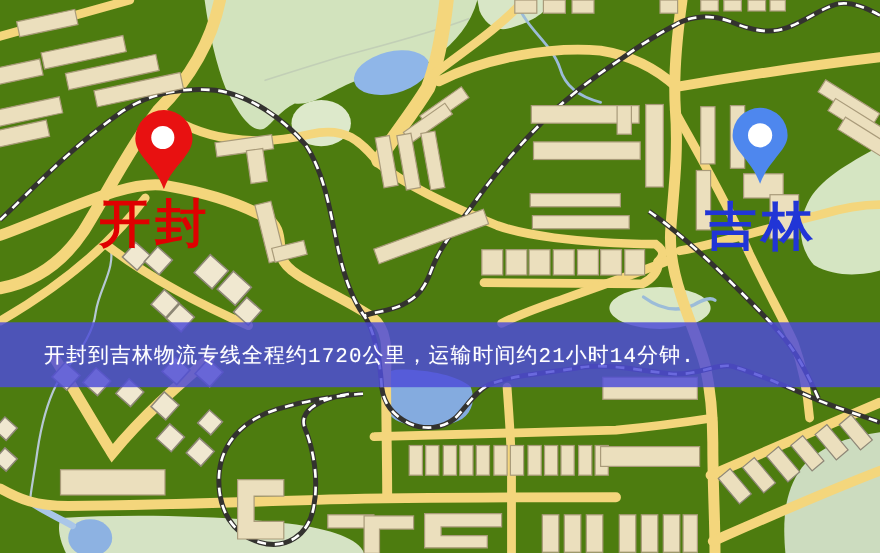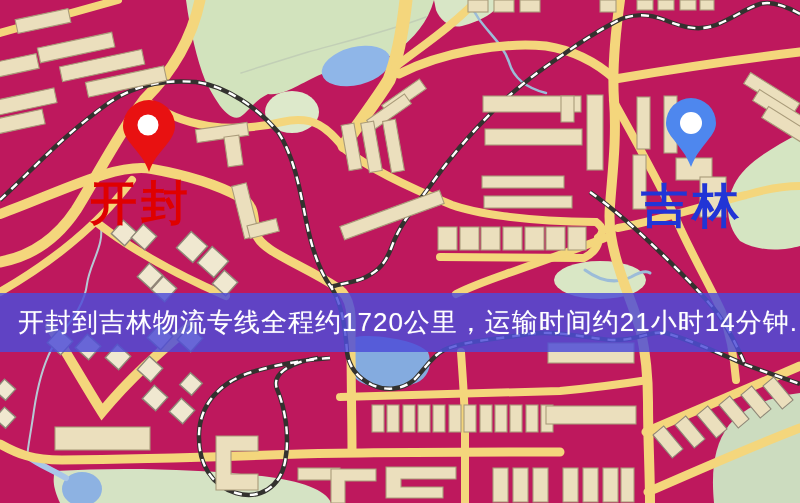--- a/index.html
+++ b/index.html
@@ -1,22 +1,22 @@
 <!DOCTYPE html>
 <html><head>
 <meta charset="utf-8">
 <style>
   html,body{margin:0;padding:0;background:#222;}
   .stage{position:relative;width:800px;height:503px;overflow:hidden;
-         font-family:"Liberation Sans", sans-serif;background:#be185d;}
+         font-family:"Liberation Sans", sans-serif;background:#4d7c0f;}
   .stage svg{position:absolute;left:0;top:0;display:block;}
   .banner{position:absolute;left:0;top:293px;width:800px;height:59px;
           background:rgba(77,76,216,0.84);display:flex;align-items:center;}
-  .banner span{color:#fff;font-size:26px;letter-spacing:1px;padding-left:18px;
-               font-family:Liberation Sans, sans-serif;white-space:nowrap;
+  .banner span{color:#fff;font-size:19px;letter-spacing:1px;padding-left:40px;
+               font-family:Liberation Mono, monospace;white-space:nowrap;
                text-shadow:0 0 1px rgba(255,255,255,.4);}
   .pin-label{font-weight:bold;font-size:47px;letter-spacing:4px;
              font-family:"Liberation Sans", sans-serif;}
 </style>
 </head>
 <body>
 
 <div class="stage">
 <svg width="800" height="503" viewBox="0 0 800 503">
 

